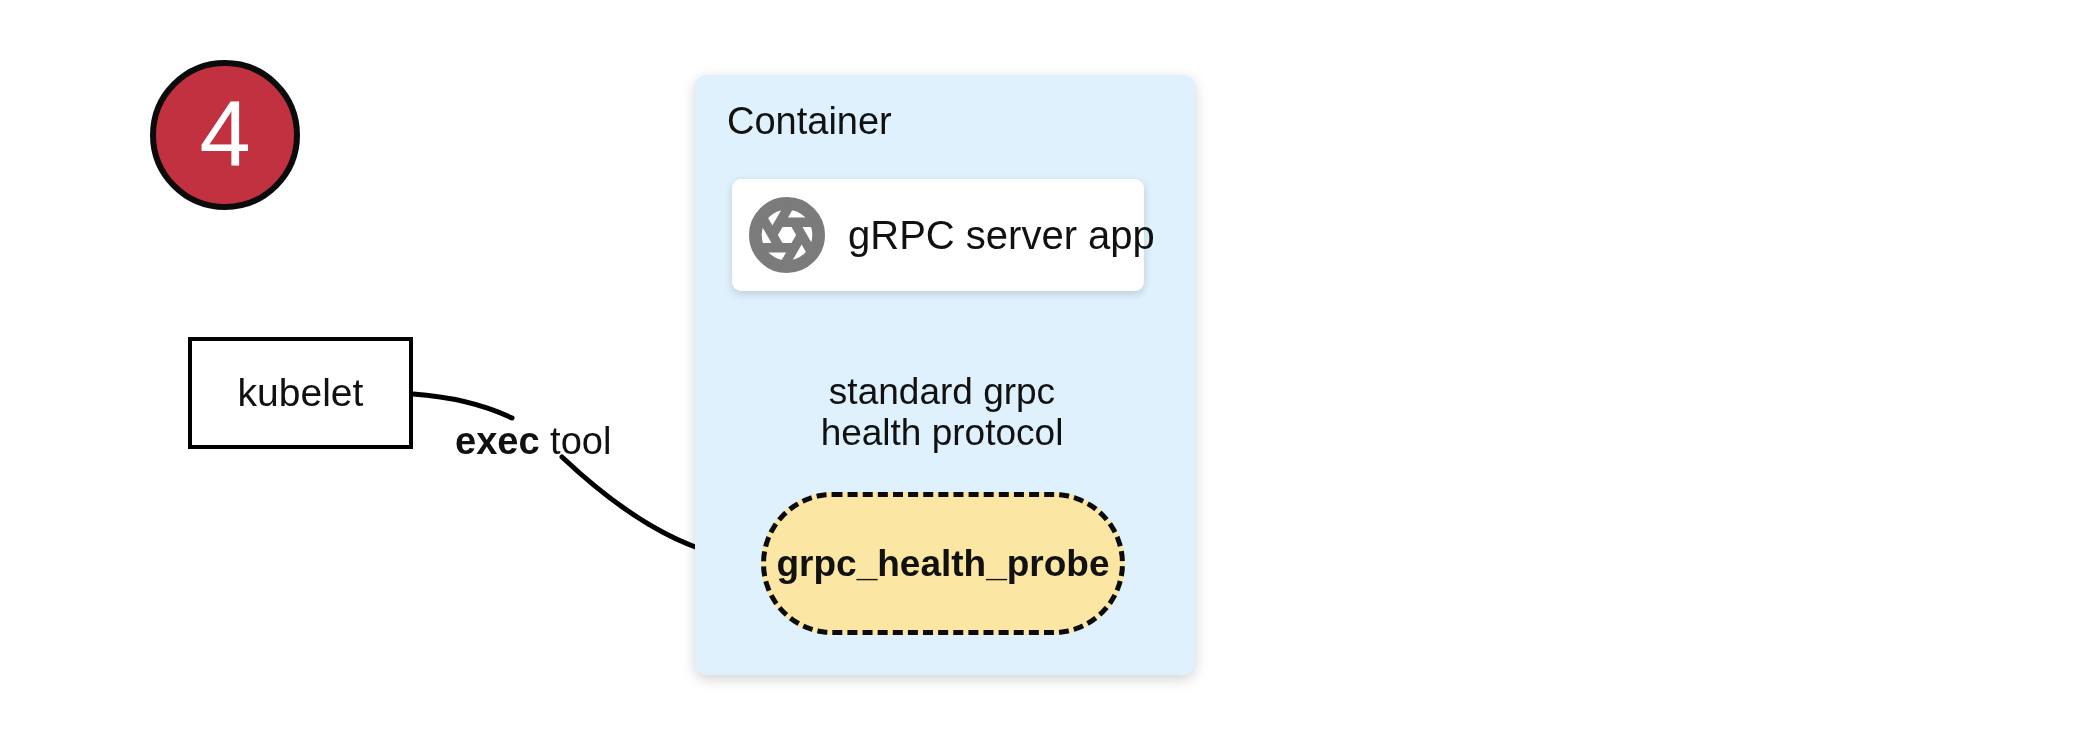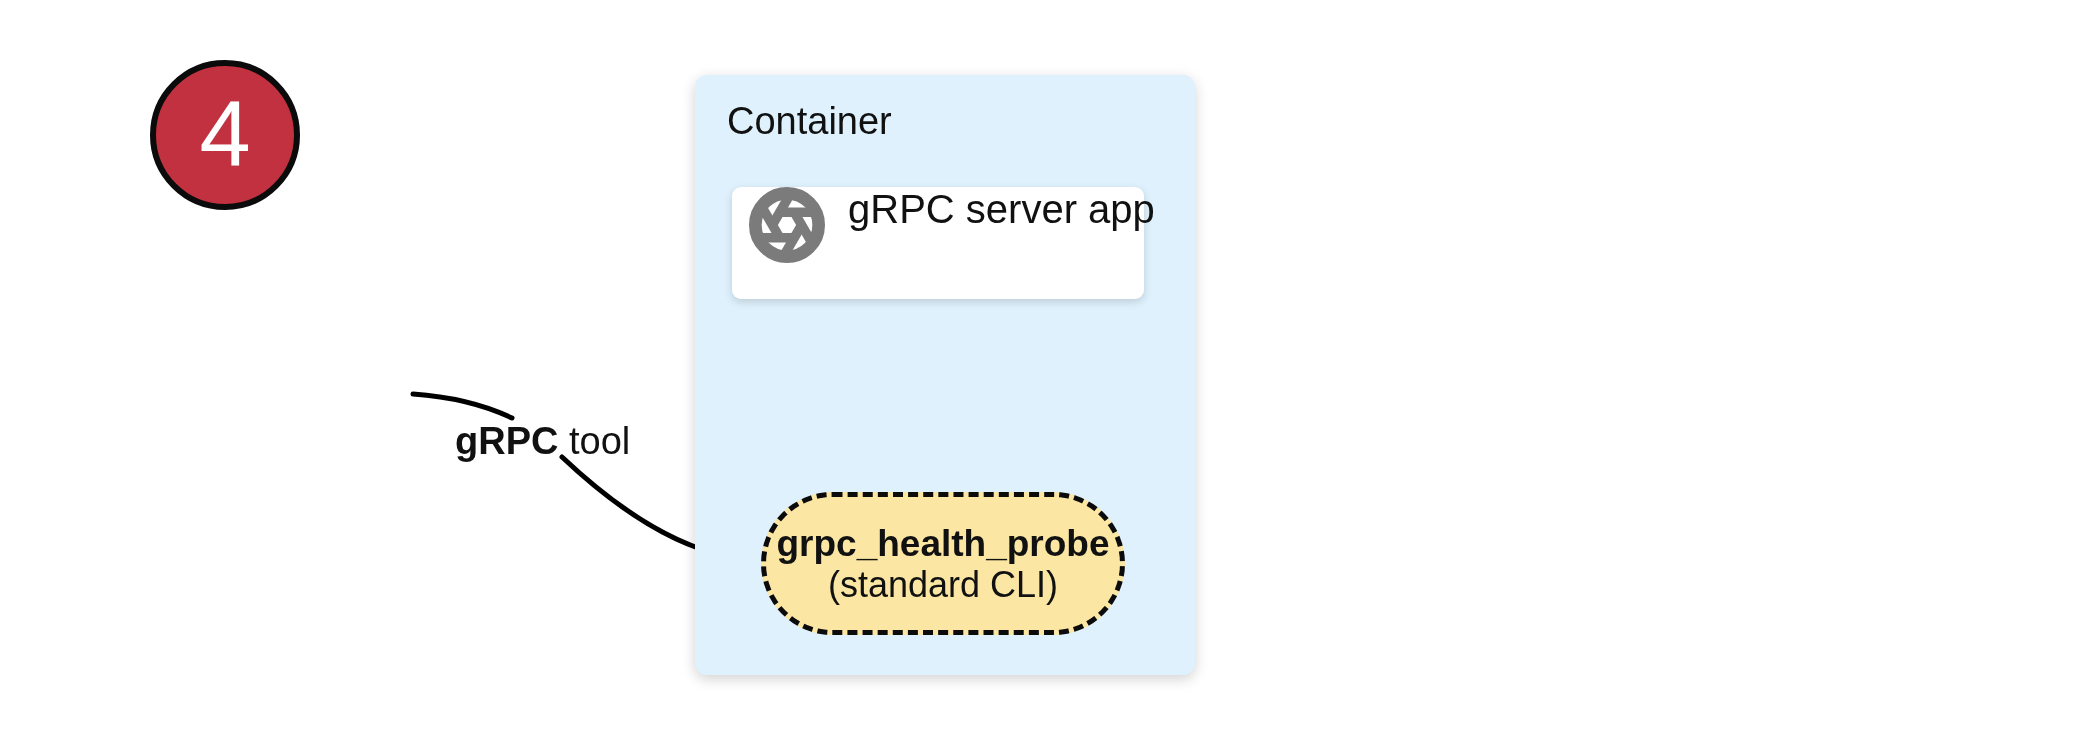--- a/index.html
+++ b/index.html
@@ -33,23 +33,23 @@
   .arrows{position:absolute;left:0;top:0;}
   .container-box{
     position:absolute;left:695px;top:75px;width:500px;height:600px;box-sizing:border-box;
     background:var(--container_blue);border-radius:12px;
     box-shadow:0 4px 14px rgba(0,0,0,0.18);
   }
   .container-title{
     position:absolute;left:32px;top:24px;font-size:38px;line-height:44px;
   }
   .server-box{
-    position:absolute;left:37px;top:112px;width:412px;height:112px;box-sizing:border-box;
+    position:absolute;left:37px;top:104px;width:412px;height:112px;box-sizing:border-box;
     background:#ffffff;border-radius:9px;box-shadow:0 3px 9px rgba(0,0,0,0.15);
-    display:flex;padding-left:17px;gap:23px;
+    display:flex;align-items:center;padding-left:17px;gap:23px;
   }
   .server-box .label{font-size:40px;white-space:nowrap;}
   .aperture{width:76px;height:76px;flex:0 0 auto;}
   .protocol-label{
     position:absolute;left:247px;top:296px;transform:translateX(-50%);
     font-size:37px;line-height:41px;text-align:center;white-space:pre-line;
   }
   .probe-box{
     position:absolute;left:66px;top:417px;width:364px;height:143px;box-sizing:border-box;
     background:var(--probe_yellow);border:5px dashed #0b0b0b;border-radius:75px;
@@ -64,22 +64,25 @@
 </style>
 </head>
 <body>
 
 <div class="canvas">
 
   <div class="badge">
     <span>4</span>
   </div>
 
+  <div class="kubelet-box">
+    <span>kubelet</span>
+  </div>
 
-  <div class="exec-label"><b>gRPC</b><span> tool</span></div>
+  <div class="exec-label"><b>exec</b><span> tool</span></div>
 
   <svg class="arrows" width="2100" height="750" viewBox="0 0 2100 750">
     <defs>
       <marker id="ah" markerWidth="40" markerHeight="28" refX="3" refY="14" orient="auto" markerUnits="userSpaceOnUse">
         <path d="M0,1 L38,14 L0,27 Z" fill="#000"></path>
       </marker>
     </defs>
     <path d="M 413 394 Q 470 398 512 418" fill="none" stroke="#000" stroke-width="5" stroke-linecap="round"></path>
     <path d="M 562 457 Q 650 540 726 556" fill="none" stroke="#000" stroke-width="5" stroke-linecap="round" marker-end="url(#ah)"></path>
     <polygon points="942,306 927,347 957,347" fill="#000"></polygon>
@@ -98,21 +101,22 @@
           <line x1="9.69" y1="8" x2="21.17" y2="8"></line>
           <line x1="7.38" y1="12" x2="13.12" y2="2.06"></line>
           <line x1="9.69" y1="16" x2="3.95" y2="6.06"></line>
           <line x1="14.31" y1="16" x2="2.83" y2="16"></line>
           <line x1="16.62" y1="12" x2="10.88" y2="21.94"></line>
         </g>
       </svg>
       <span class="label">gRPC server app</span>
     </div>
 
+    <div class="protocol-label">standard grpc
+health protocol</div>
 
     <div class="probe-box">
       <div class="probe-title">grpc_health_probe</div>
-      <div class="probe-sub">(standard CLI)</div>
     </div>
   </div>
 
 
 </div>
 
 </body></html>

